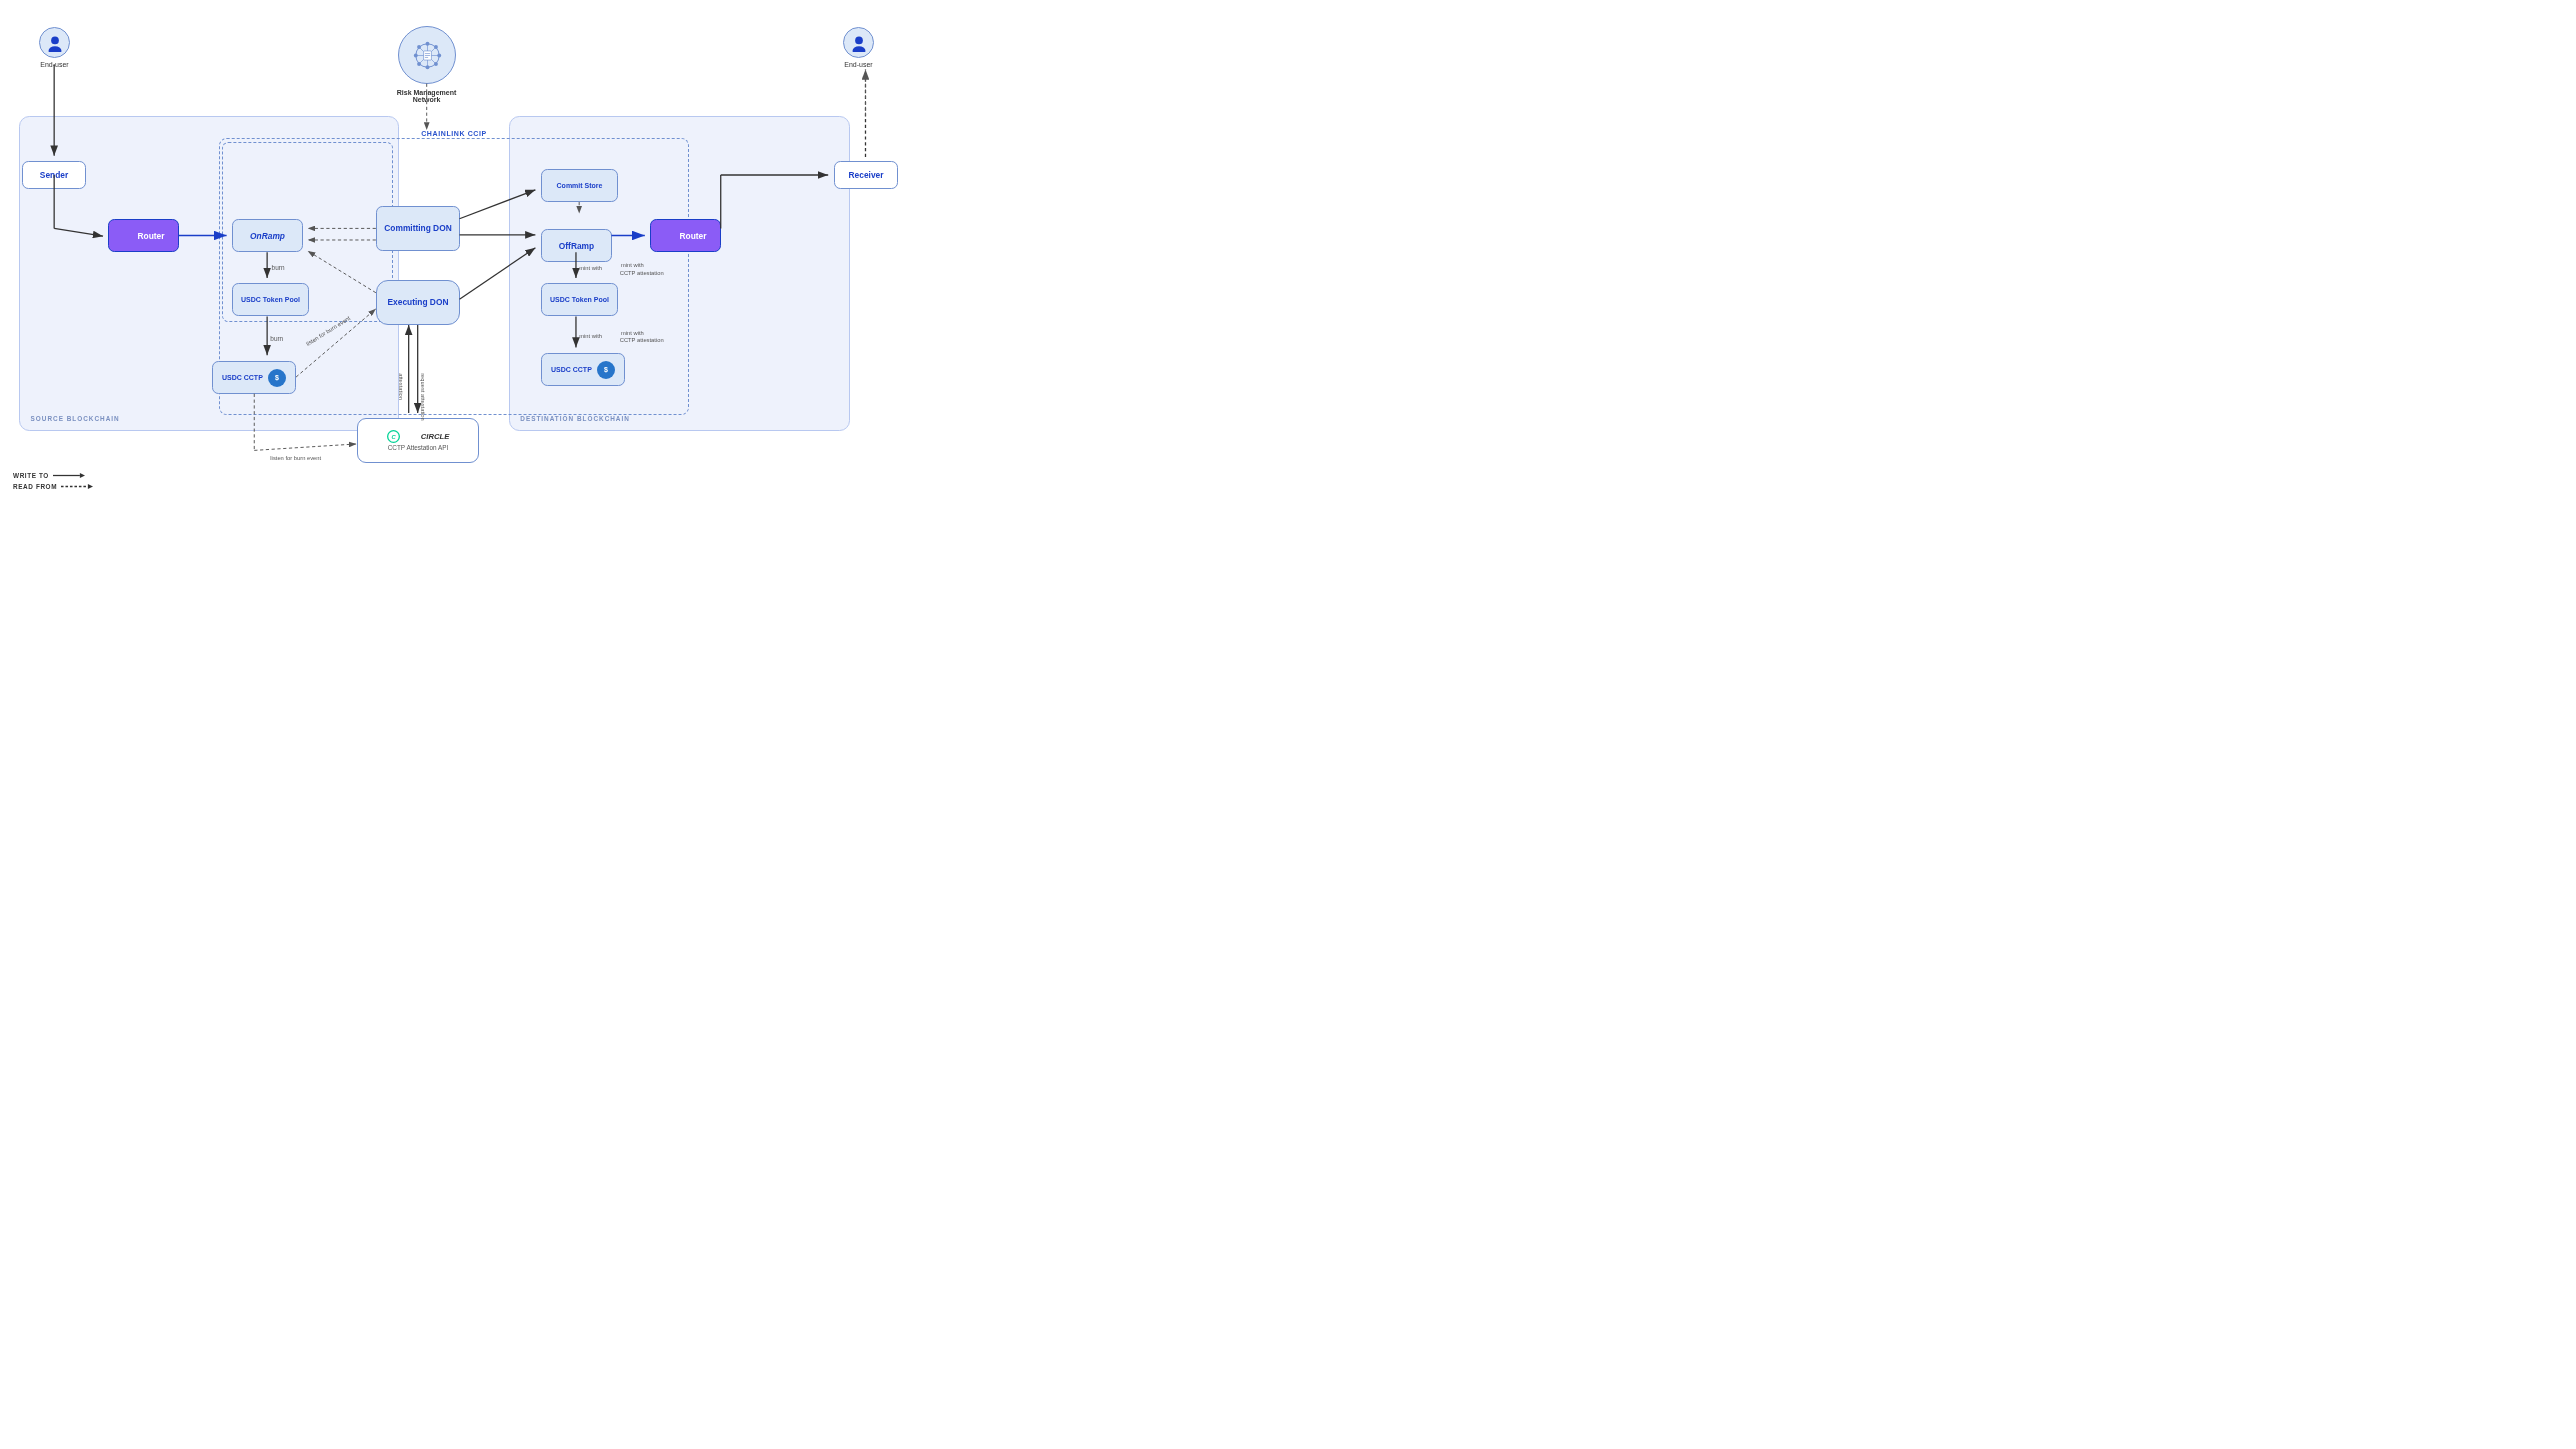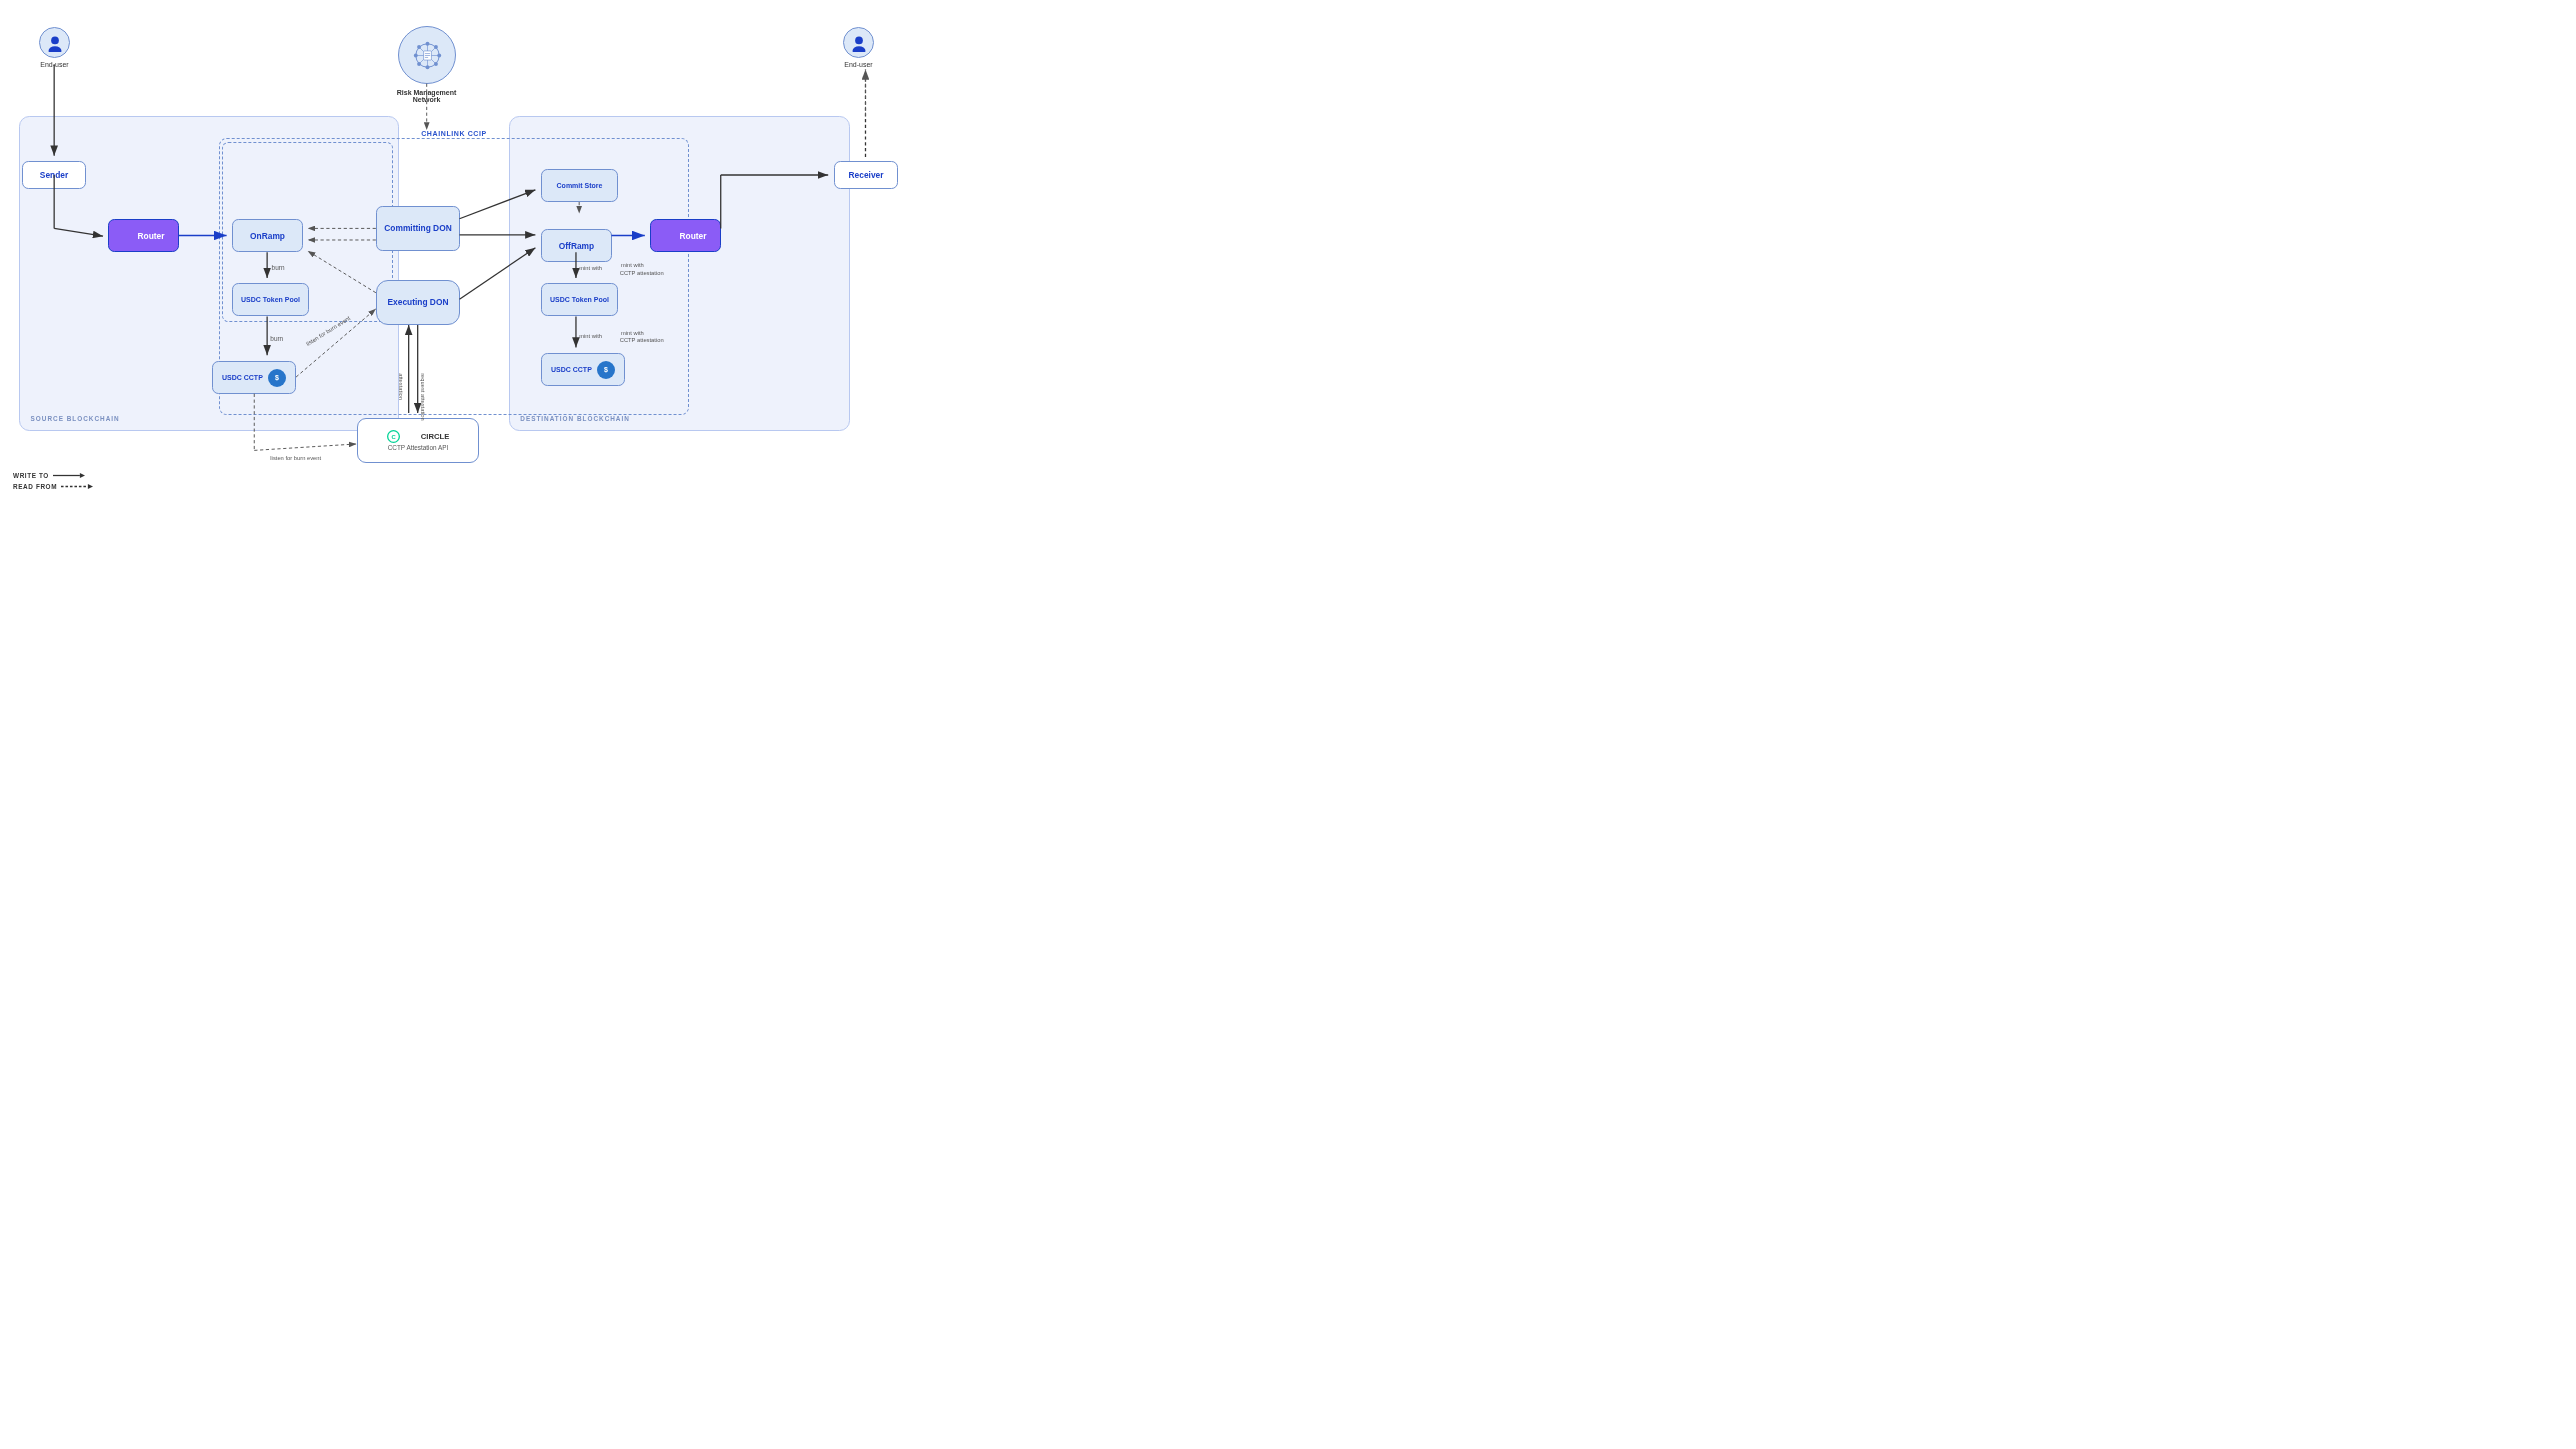--- a/index.html
+++ b/index.html
@@ -265,21 +265,21 @@
   </div>
 
   <div class="node-box node-white" style="left:22px; top:161px; width:64px; height:28px;">
     <span>Sender</span>
   </div>
 
   <div class="node-box node-blue-dark" style="left:108px; top:219px; width:71px; height:33px;">
     <span>Router</span>
   </div>
 
-  <div class="node-box node-blue-light" style="left:232px; top:219px; width:71px; height:33px;">
+  <div class="node-box node-blue-light" style="left:232px; top:219px; width:71px; height:33px;font-style:italic;">
     <span>OnRamp</span>
   </div>
 
   <div class="node-box node-blue-light" style="left:232px; top:283px; width:77px; height:33px; font-size:7px;">
     <span style="line-height:1.3">USDC Token Pool</span>
   </div>
 
   <div class="node-box node-blue-light" style="left:212px; top:361px; width:84px; height:33px; font-size:7px;">
     <div class="node-with-icon">
       <span>USDC CCTP</span>
@@ -316,21 +316,21 @@
 
   <div class="node-box node-blue-dark" style="left:650px; top:219px; width:71px; height:33px;">
     <span>Router</span>
   </div>
 
   <div class="node-box node-white" style="left:834px; top:161px; width:64px; height:28px;">
     <span>Receiver</span>
   </div>
 
   <div class="circle-box" style="left:357px; top:418px; width:122px; height:45px;">
-    <div style="display:flex; align-items:center; gap:21px; margin-bottom:1.3px;">
+    <div style="display:flex; align-items:center; gap:21px; margin-bottom:1.3px;font-style:italic;">
 
       <svg width="13" height="13" viewBox="0 0 20 20">
         <circle cx="10" cy="10" r="9" fill="none" stroke="#00d395" stroke-width="2"></circle>
         <text x="10" y="14" text-anchor="middle" font-size="9" fill="#00d395" font-weight="bold">C</text>
       </svg>
       <span style="font-size:7.7px; font-weight:700; color:#333;">CIRCLE</span>
     </div>
     <span style="font-size:6.4px; color:#555;">CCTP Attestation API</span>
   </div>
 

